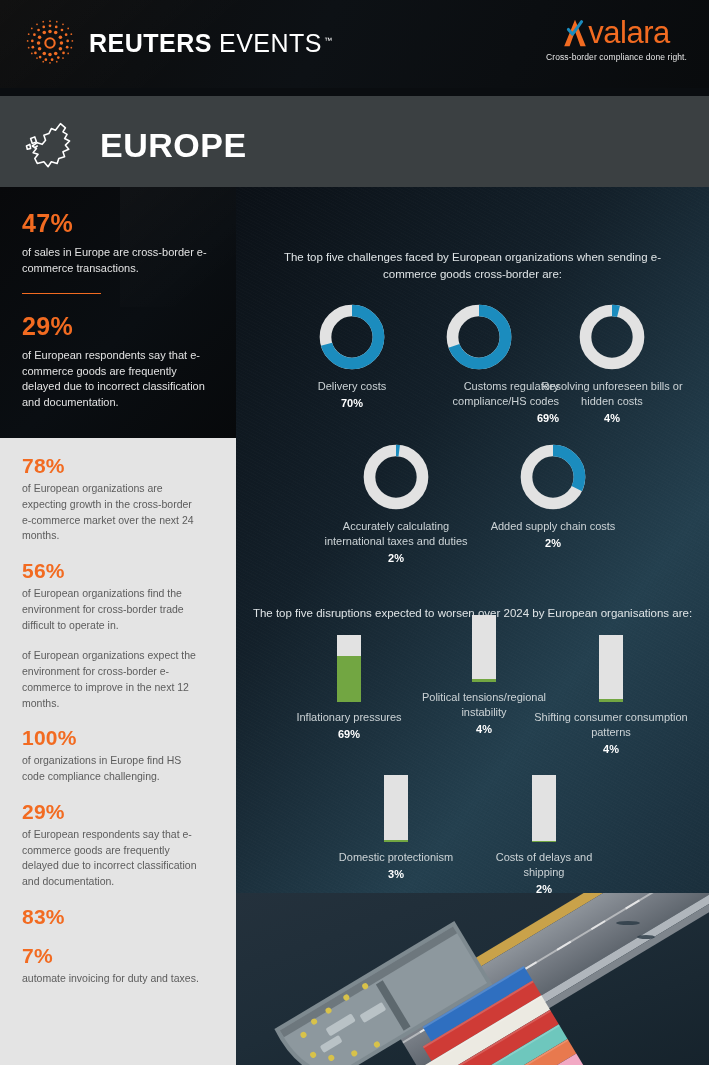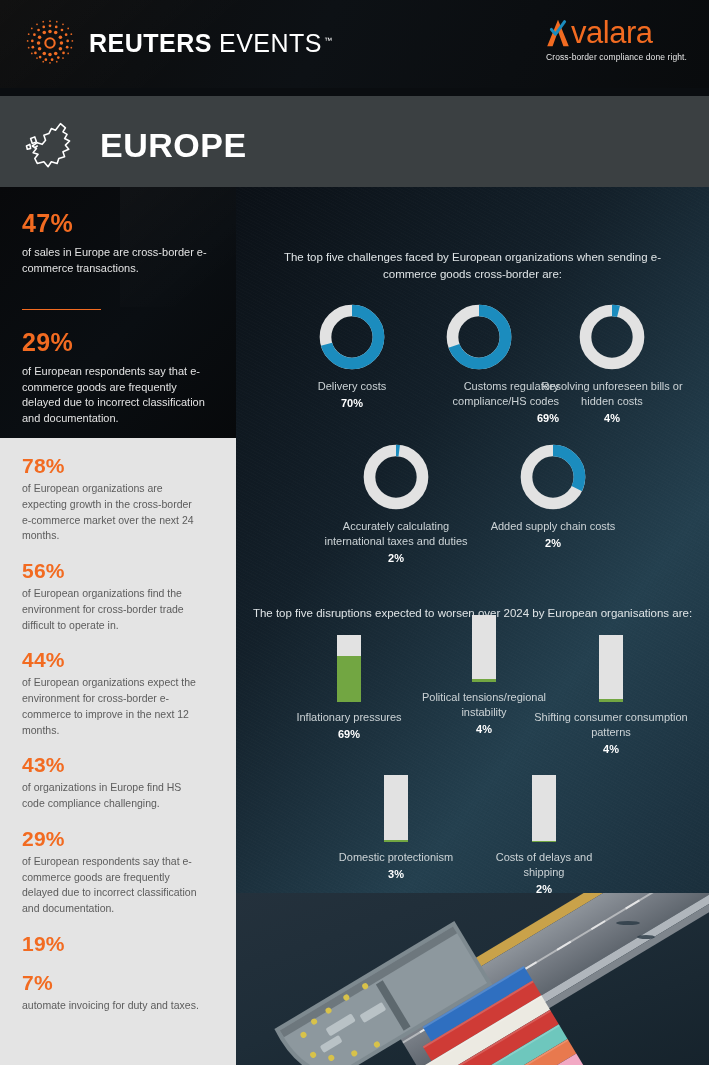--- a/index.html
+++ b/index.html
@@ -23,21 +23,21 @@
     transform: rotate(18deg);
   }
   .reuters-logo { position: absolute; left: 24px; top: 17px; display:flex; align-items:center; }
   .reuters-mark { width: 52px; height: 52px; }
   .reuters-word { margin-left: 13px; display:flex; align-items:baseline; }
   .reuters-word .r1 { color:#ffffff; font-weight:bold; font-size:25px; letter-spacing:0.5px; }
   .reuters-word .r2 { color:#ffffff; font-weight:300; font-size:25px; letter-spacing:0.5px; margin-left:7px; }
   .reuters-word .tm { color:#ffffff; font-size:8px; vertical-align:super; margin-left:2px; position:relative; top:-9px;}
 
   .avalara-logo { position:absolute; right: 22px; top: 18px; text-align:center; }
-  .avalara-word { display:flex; align-items:center; justify-content:flex-start; }
+  .avalara-word { display:flex; align-items:center; justify-content:center; }
   .avalara-a { width:24px; height:30px; margin-right:1px; }
   .avalara-rest { color:#f26b21; font-size:31px; font-weight:500; letter-spacing:-0.5px; line-height:30px;}
   .avalara-tag { color:#e6e6e6; font-size:8.5px; margin-top:4px; letter-spacing:0.1px;}
 
   
   #regionbar {
     position:absolute; left:0; top:96px; width:709px; height:99px;
     background:#3b4042;
     display:flex; align-items:center;
   }
@@ -49,21 +49,21 @@
   
   #sidebar { position:absolute; left:0; top:187px; width:236px; height:878px; }
   #sidebar-dark {
     position:absolute; left:0; top:0; width:236px; height:251px;
     background: linear-gradient(135deg,#08090b 0%, #0a0e12 55%, #07090b 100%);
   }
   #sidebar-dark::after{
     content:""; position:absolute; left:120px; top:0px; width:180px; height:120px;
     background: linear-gradient(140deg, rgba(255,255,255,0.03), rgba(255,255,255,0) 65%);
   }
-  .sb-stat { position:relative; padding:16px 22px; }
+  .sb-stat { position:relative; padding:0 22px; }
   .sb-pct { color:#f26b21; font-size:25px; font-weight:bold; letter-spacing:0.3px; }
   .sb-dark-text { color:#e2e2e2; font-size:11px; line-height:1.42; margin-top:7px; }
   .sb-divider { height:1px; background:#f26b21; width:79px; margin:17px 22px 0 22px; }
 
   #sidebar-light {
     position:absolute; left:0; top:251px; width:236px; height:627px;
     background:#e4e4e4;
     padding: 16px 33px 10px 22px;
   }
   .sbl-stat { margin-bottom: 15px; }
@@ -225,33 +225,32 @@
     <div id="sidebar-light">
       <div class="sbl-stat">
         <div class="sbl-pct">78%</div>
         <div class="sbl-text">of European organizations are expecting growth in the cross-border e-commerce market over the next 24 months.</div>
       </div>
       <div class="sbl-stat">
         <div class="sbl-pct">56%</div>
         <div class="sbl-text">of European organizations find the environment for cross-border trade difficult to operate in.</div>
       </div>
       <div class="sbl-stat">
-        <div class="sbl-pct">44%</div>
         <div class="sbl-text">of European organizations expect the environment for cross-border e-commerce to improve in the next 12 months.</div>
       </div>
       <div class="sbl-stat">
-        <div class="sbl-pct">43%</div>
+        <div class="sbl-pct">100%</div>
         <div class="sbl-text">of organizations in Europe find HS code compliance challenging.</div>
       </div>
       <div class="sbl-stat">
         <div class="sbl-pct">29%</div>
         <div class="sbl-text">of European respondents say that e-commerce goods are frequently delayed due to incorrect classification and documentation.</div>
       </div>
       <div class="sbl-stat">
-        <div class="sbl-pct">19%</div>
+        <div class="sbl-pct">83%</div>
       </div>
       <div class="sbl-stat">
         <div class="sbl-pct">7%</div>
         <div class="sbl-text">automate invoicing for duty and taxes.</div>
       </div>
     </div>
   </div>
 
   <div id="main">
     <div id="main-noise"></div>

